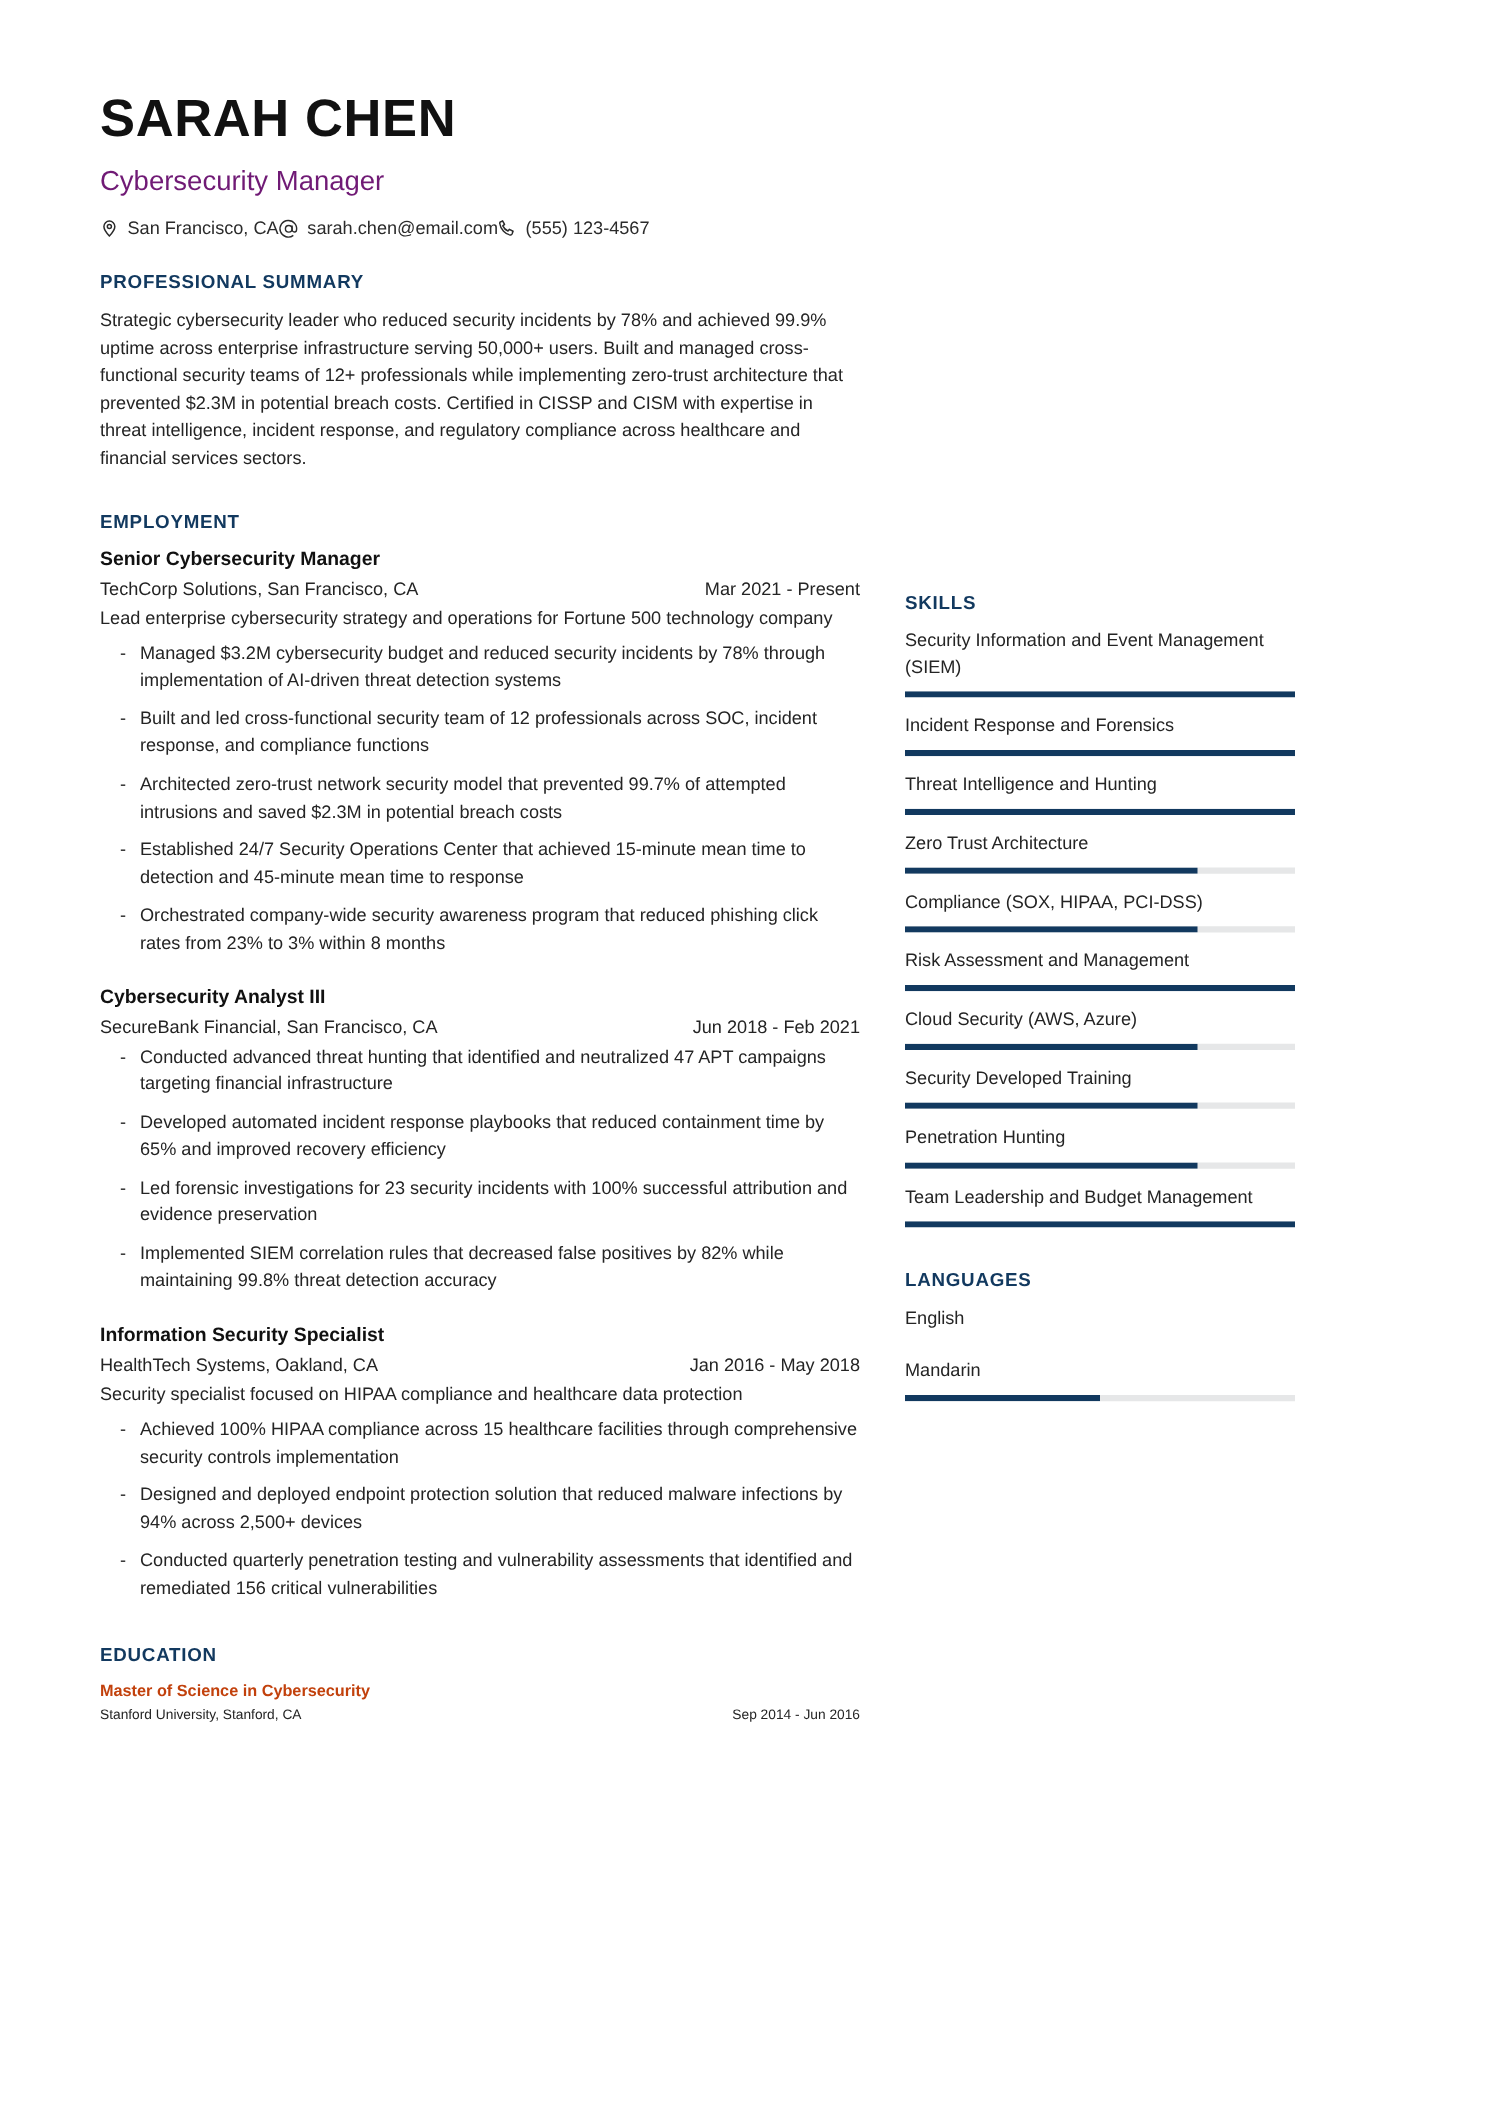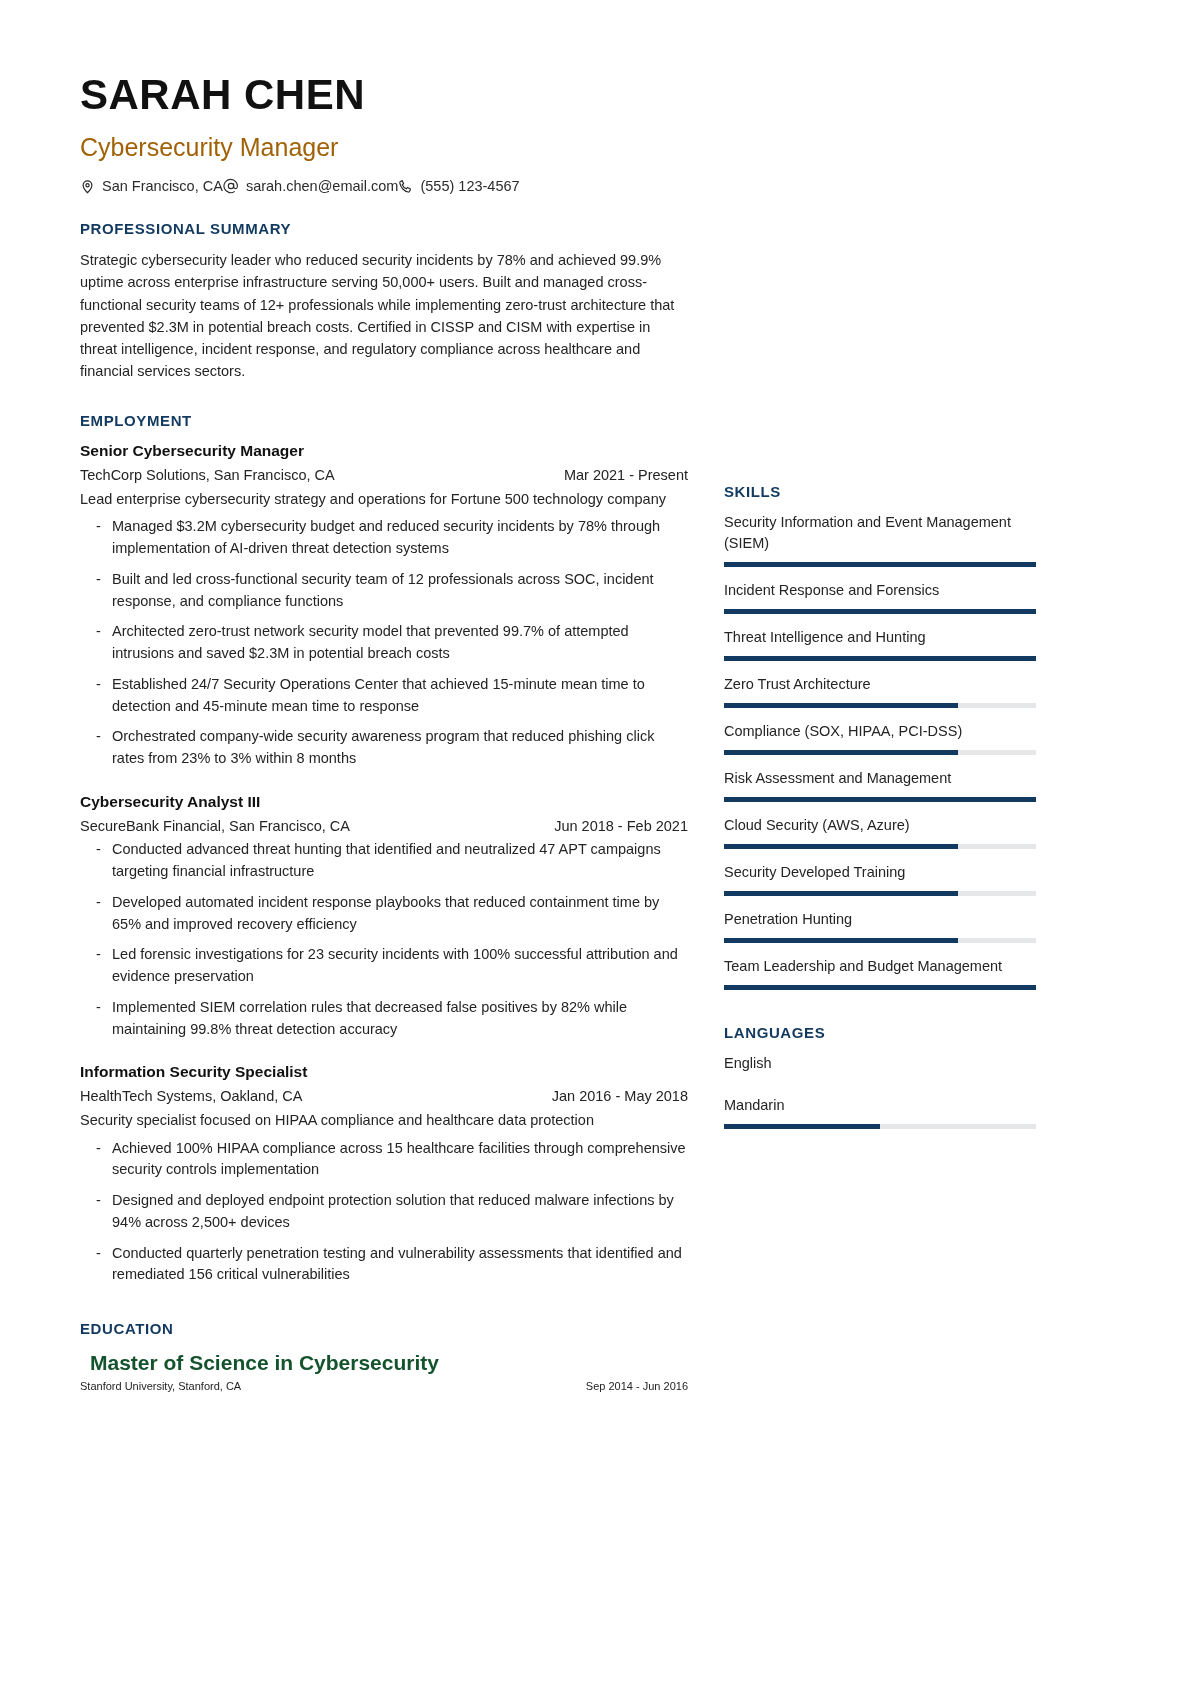--- a/index.html
+++ b/index.html
@@ -26,23 +26,23 @@
   .header { margin-bottom: 26px; }
   .name {
     font-size: 42px;
     font-weight: 700;
     letter-spacing: 0.5px;
     color: #111111;
     line-height: 1.1;
     margin: 0 0 14px 0;
   }
   .job-title {
-    font-size: 25px;
+    font-size: 22px;
     font-weight: 400;
-    color: #a16207;
+    color: #701a75;
     margin: 0 0 16px 0;
     line-height: 1.2;
   }
   .contact-row {
     display: flex;
     align-items: center;
     font-size: 14.5px;
     color: #2b2b2b;
   }
   .contact-item {
@@ -121,24 +121,24 @@
   .bullets li::before {
     content: "-";
     position: absolute;
     left: 16px;
     top: 0;
     color: #242424;
   }
 
   
   .edu-degree {
-    font-size: 21px;
+    font-size: 13px;
     font-weight: 700;
-    color: #14532d;
-    margin: 0 0 4px 10px;
+    color: #c2410c;
+    margin: 0 0 4px 0;
     line-height: 1.3;
   }
   .edu-meta {
     display: flex;
     justify-content: space-between;
     align-items: baseline;
     font-size: 11px;
     color: #242424;
     gap: 12px;
   }

